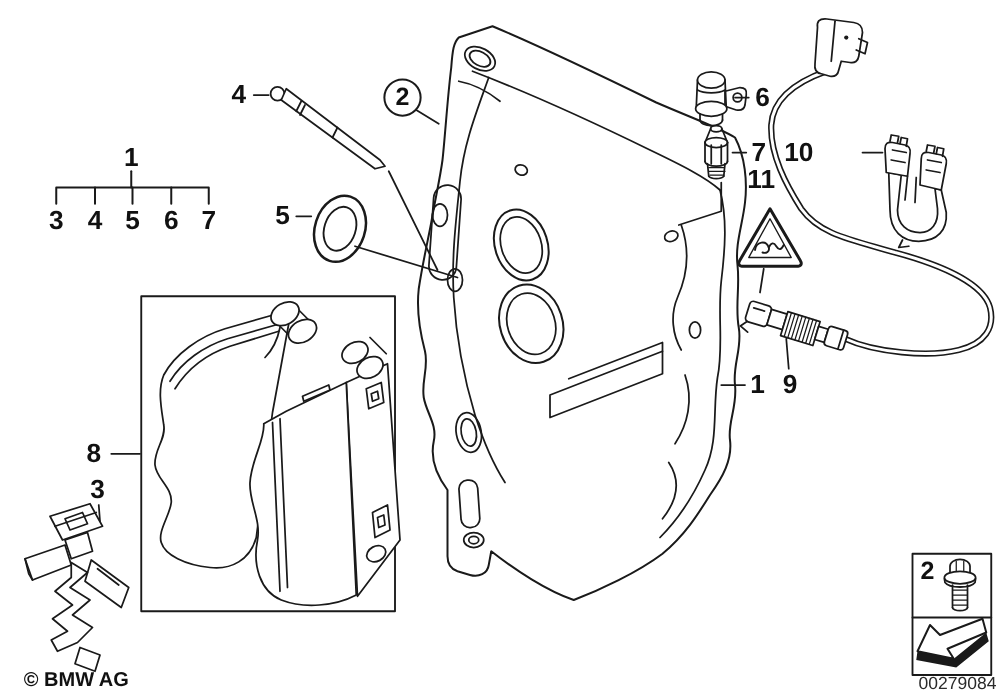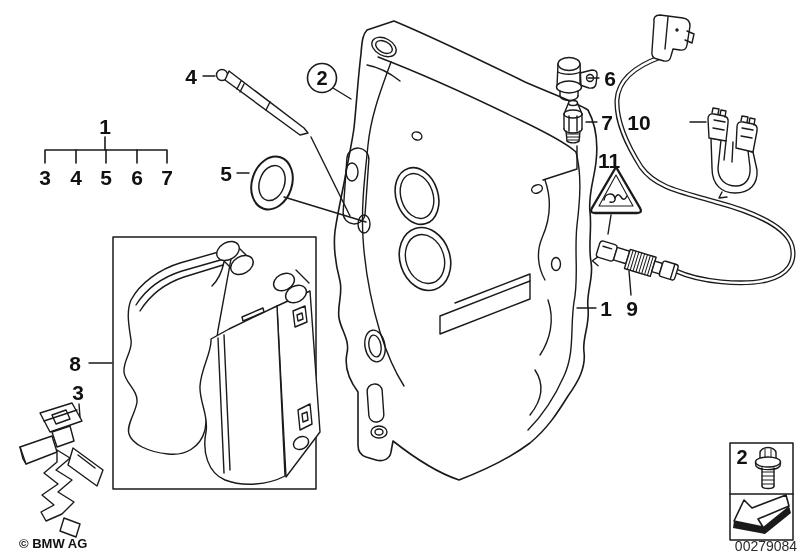--- a/index.html
+++ b/index.html
@@ -9,21 +9,21 @@
   }
   #art{position:absolute;left:0;top:0;}
   .label{
     position:absolute;transform:translate(-50%,-50%);
     font-weight:bold;font-size:21px;color:#111;line-height:1;white-space:nowrap;
     letter-spacing:0px;
   }
   .label.small{font-size:20px;}
   .copyright{
     position:absolute;left:19px;top:536px;transform:none;
-    font-weight:bold;font-size:13px;color:#111;white-space:nowrap;
+    font-weight:bold;font-size:16px;color:#111;white-space:nowrap;
   }
   .partnumber{
     position:absolute;transform:translate(-50%,-50%);
     font-weight:normal;font-size:14px;color:#2b2b2b;white-space:nowrap;
   }
 </style>
 </head>
 <body>
 
 <div id="stage">
@@ -266,21 +266,21 @@
   <div class="label" style="left:106px;top:177px">5</div>
   <div class="label" style="left:137px;top:177px">6</div>
   <div class="label" style="left:167px;top:177px">7</div>
 
   <div class="label" style="left:191px;top:76px">4</div>
   <div class="label small" style="left:322px;top:78px">2</div>
   <div class="label" style="left:226px;top:173px">5</div>
   <div class="label" style="left:610px;top:78px">6</div>
   <div class="label" style="left:607px;top:122px">7</div>
   <div class="label" style="left:639px;top:122px">10</div>
-  <div class="label" style="left:609px;top:160px">11</div>
+  <div class="label" style="left:609px;top:144px">11</div>
   <div class="label" style="left:606px;top:308px">1</div>
   <div class="label" style="left:632px;top:308px">9</div>
   <div class="label" style="left:75px;top:363px">8</div>
   <div class="label" style="left:78px;top:392px">3</div>
 
   <div class="label small" style="left:742px;top:457px">2</div>
 
   <div class="copyright">© BMW AG</div>
   <div class="partnumber" style="left:766px;top:546px">00279084</div>
 </div>

